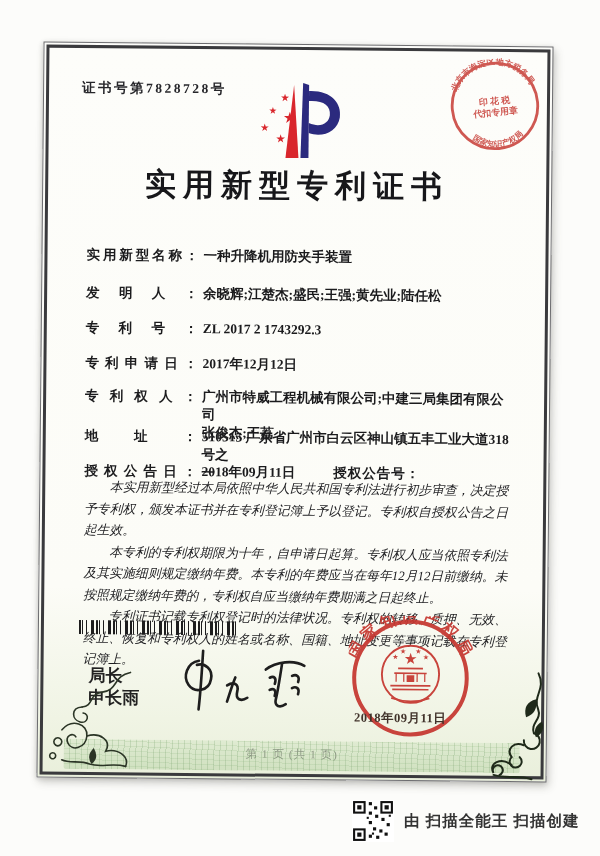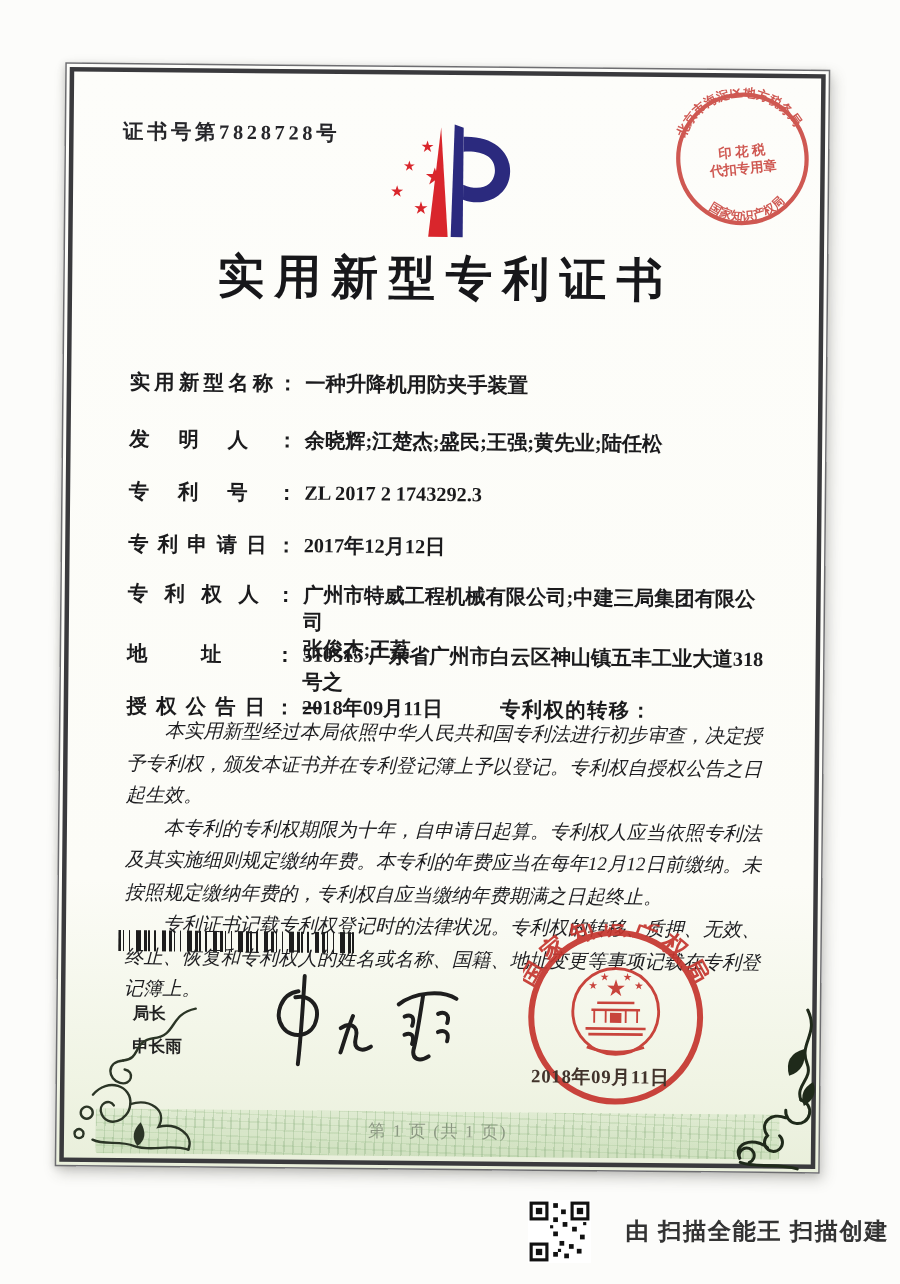--- a/index.html
+++ b/index.html
@@ -48,40 +48,40 @@
     font-style:italic;font-weight:500;color:#1d1d20;
   }
   .bodytext p{margin:0;text-indent:2em;}
   
   .barcode{
     position:absolute;left:40px;top:577px;width:158px;height:14px;
     background:repeating-linear-gradient(90deg,
       #1d1d1d 0 2px,transparent 2px 3px,#1d1d1d 3px 4px,transparent 4px 7px,
       #1d1d1d 7px 8px,transparent 8px 12px,#1d1d1d 12px 15px,transparent 15px 17px);
   }
-  .director{position:absolute;left:50px;top:622px;font-size:11px;font-weight:700;color:#222;line-height:22px;}
+  .director{position:absolute;left:50px;top:622px;font-size:17px;font-weight:700;color:#222;line-height:22px;}
   .signature{position:absolute;left:130px;top:602px;width:152px;height:70px;}
   .seal{position:absolute;left:310px;top:570px;width:124px;height:124px;opacity:.92;z-index:3;}
   .sealdate{
     position:absolute;left:316px;top:664px;z-index:4;
     font-size:12.5px;font-weight:700;letter-spacing:.5px;color:#41332b;
   }
   .pageno{position:absolute;left:0;top:702px;width:100%;text-align:center;font-size:11.5px;color:#2e2e30;letter-spacing:1px;}
   .orn-bl{position:absolute;left:4px;bottom:5px;width:96px;height:102px;z-index:2;}
   .orn-br{position:absolute;right:-2px;bottom:-2px;width:72px;height:112px;z-index:7;}
   .guilloche{
     position:absolute;left:26px;right:26px;bottom:8px;height:30px;z-index:1;border-radius:2px;
     background:
       repeating-linear-gradient(92deg,rgba(125,165,115,.28) 0 1px,transparent 1px 6px),
       repeating-linear-gradient(2deg,rgba(140,180,125,.20) 0 1px,transparent 1px 5px),
       linear-gradient(180deg,rgba(213,230,198,.55),rgba(193,216,176,.65));
   }
   
   .scanline{position:absolute;left:352px;top:800px;display:flex;align-items:center;gap:10px;}
-  .scantext{font-family:"Liberation Sans","DejaVu Sans",sans-serif;font-size:15.5px;font-weight:700;color:#333;letter-spacing:1px;margin-left:13px;}
+  .scantext{font-family:"Liberation Sans","DejaVu Sans",sans-serif;font-size:15.5px;font-weight:700;color:#333;letter-spacing:1px;}
   .qr{width:42px;height:42px;}
   svg text{font-family:"Liberation Serif","DejaVu Serif",serif;}
 </style>
 </head>
 <body>
 
 <svg width="0" height="0" style="position:absolute" aria-hidden="true">
   <defs>
     <path id="star5" d="M0,-1 L0.2245,-0.309 L0.951,-0.309 L0.3633,0.118 L0.5878,0.809 L0,0.382 L-0.5878,0.809 L-0.3633,0.118 L-0.951,-0.309 L-0.2245,-0.309 Z"></path>
   </defs>
@@ -150,21 +150,21 @@
       <span class="flabel">地址：</span>
       <span class="fval">
         <span>510515 广东省广州市白云区神山镇五丰工业大道318号之</span>
         <div class="l2">一</div>
       </span>
     </div>
     <div class="frow" style="top:219px">
       <span class="flabel">授权公告日：</span>
       <span class="fval">2018年09月11日</span>
       <span class="grantno">
-        <span class="glabel">专利权的转移：</span>
+        <span class="glabel">授权公告号：</span>
       </span>
     </div>
   </div>
 
   <div class="bodytext">
     <p>本实用新型经过本局依照中华人民共和国专利法进行初步审查，决定授予专利权，颁发本证书并在专利登记簿上予以登记。专利权自授权公告之日起生效。</p>
     <p>本专利的专利权期限为十年，自申请日起算。专利权人应当依照专利法及其实施细则规定缴纳年费。本专利的年费应当在每年12月12日前缴纳。未按照规定缴纳年费的，专利权自应当缴纳年费期满之日起终止。</p>
     <p>专利证书记载专利权登记时的法律状况。专利权的转移、质押、无效、终止、恢复和专利权人的姓名或名称、国籍、地址变更等事项记载在专利登记簿上。</p>
   </div>
 

